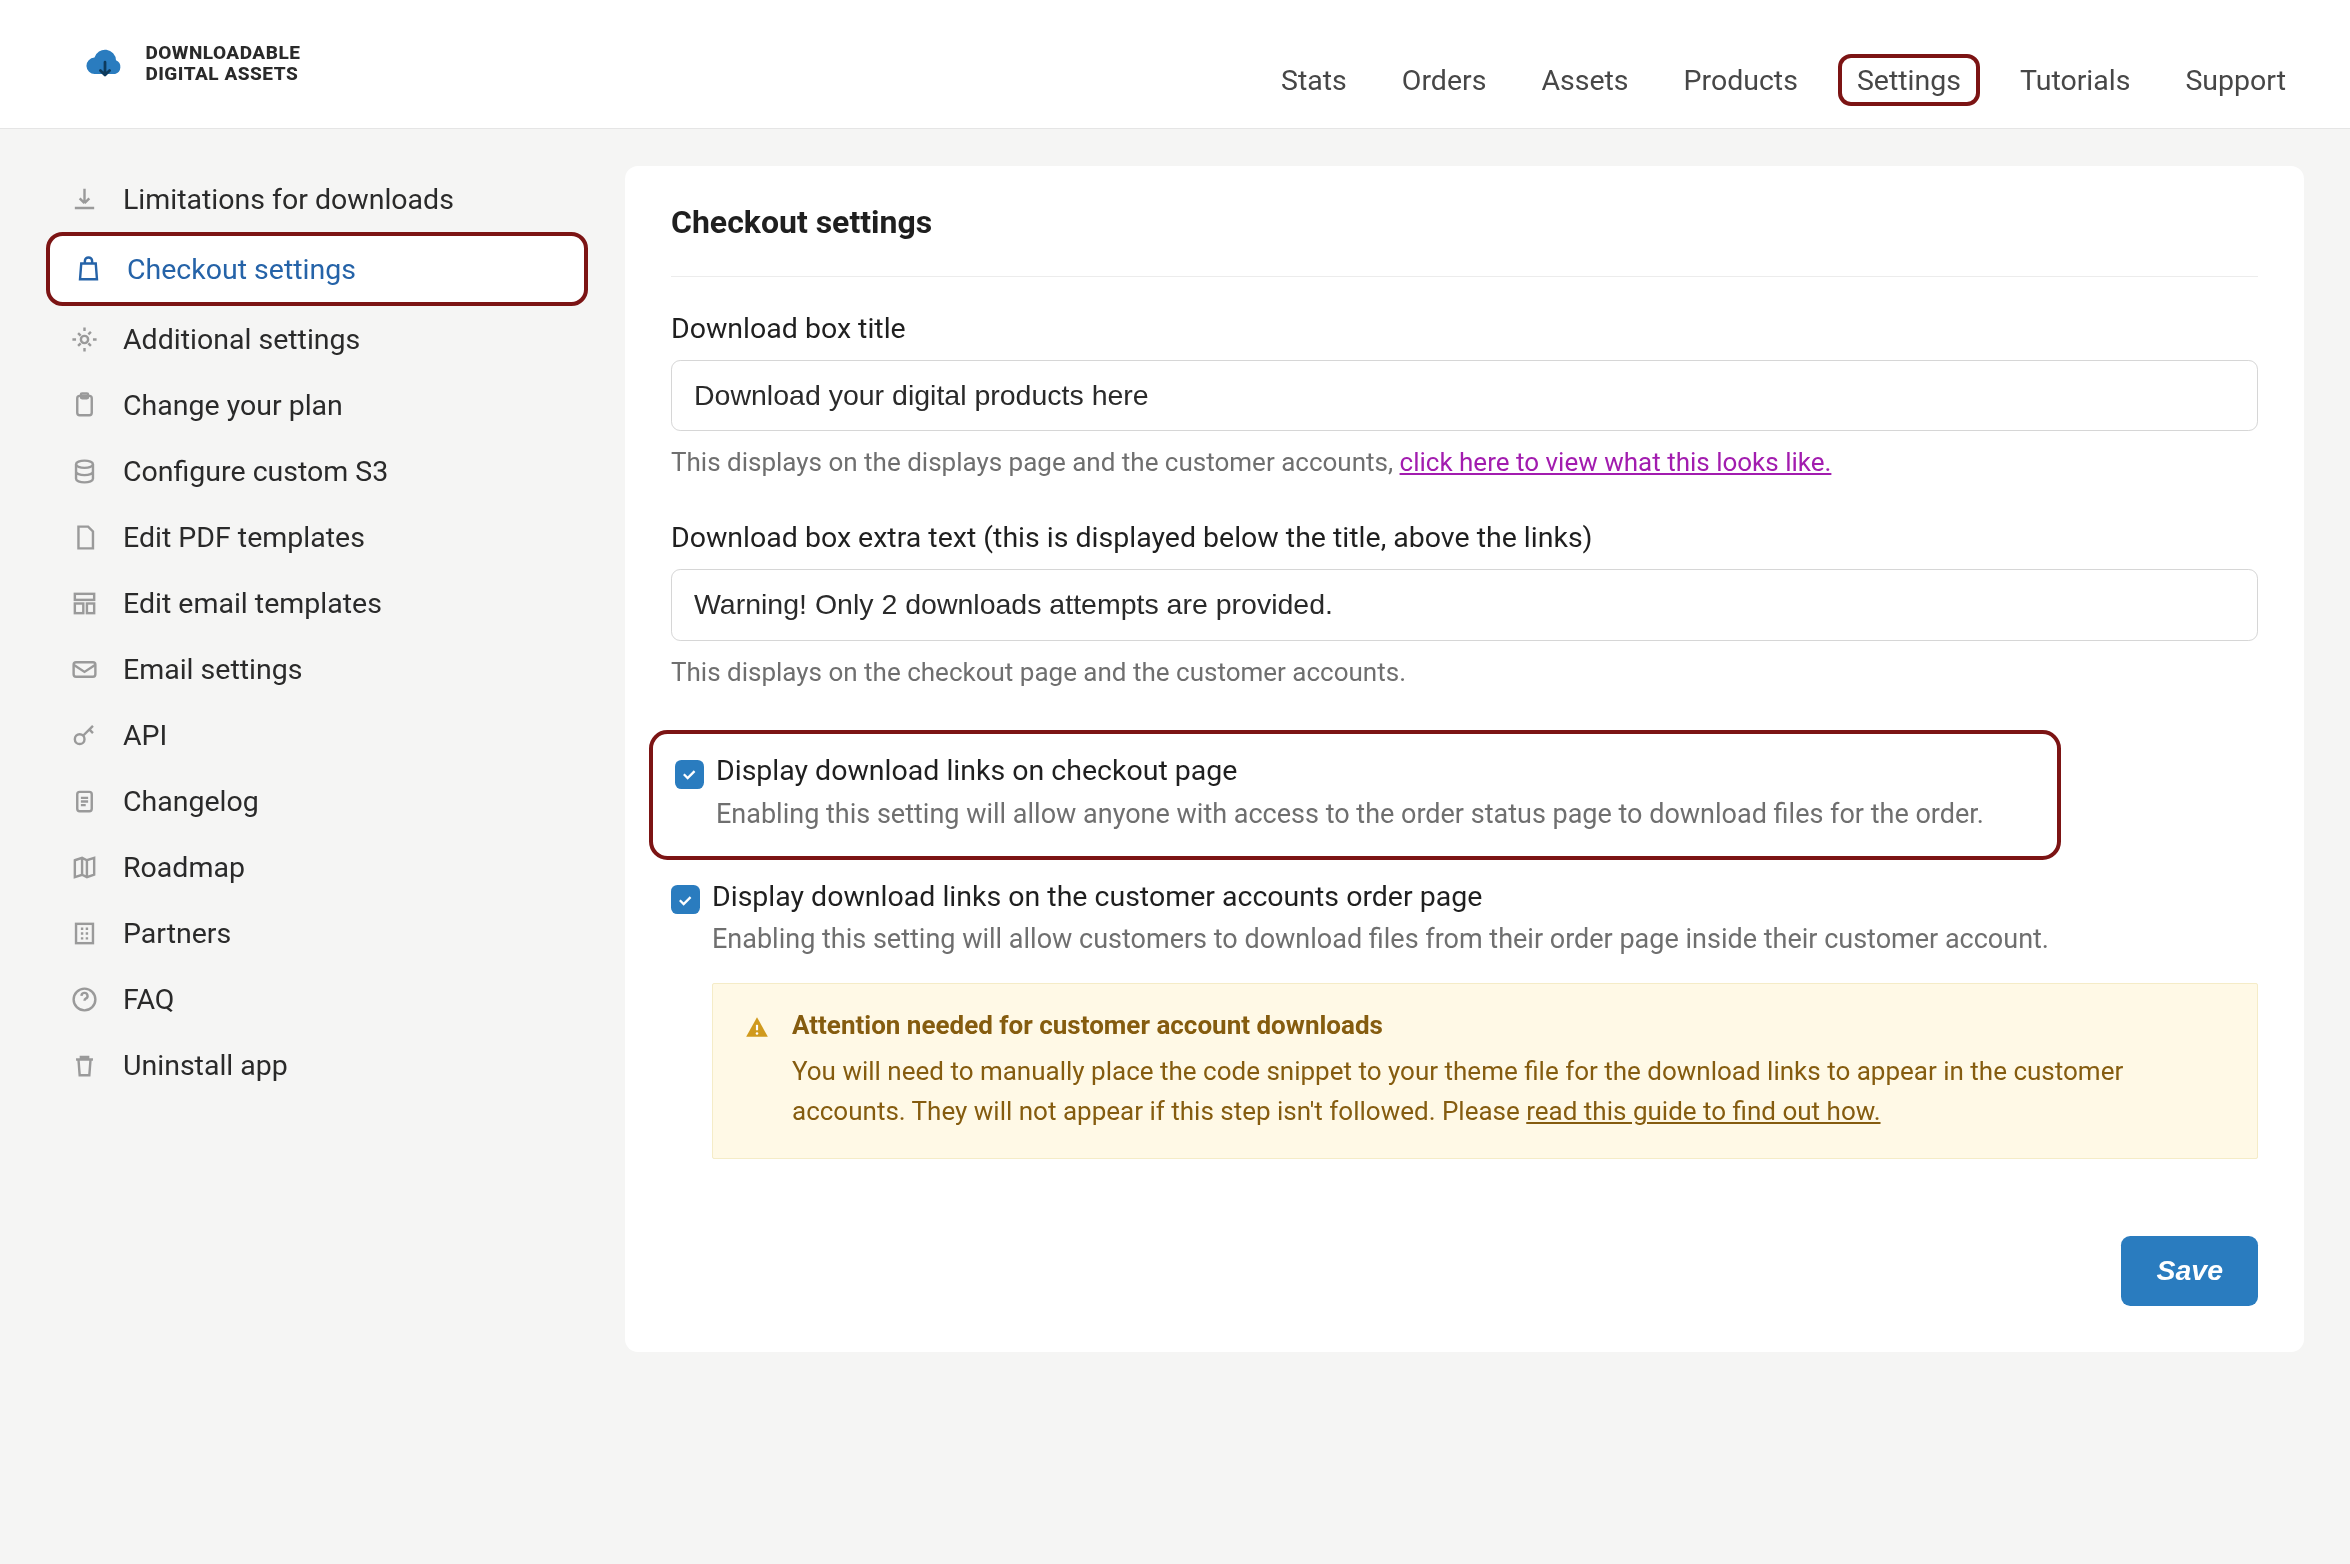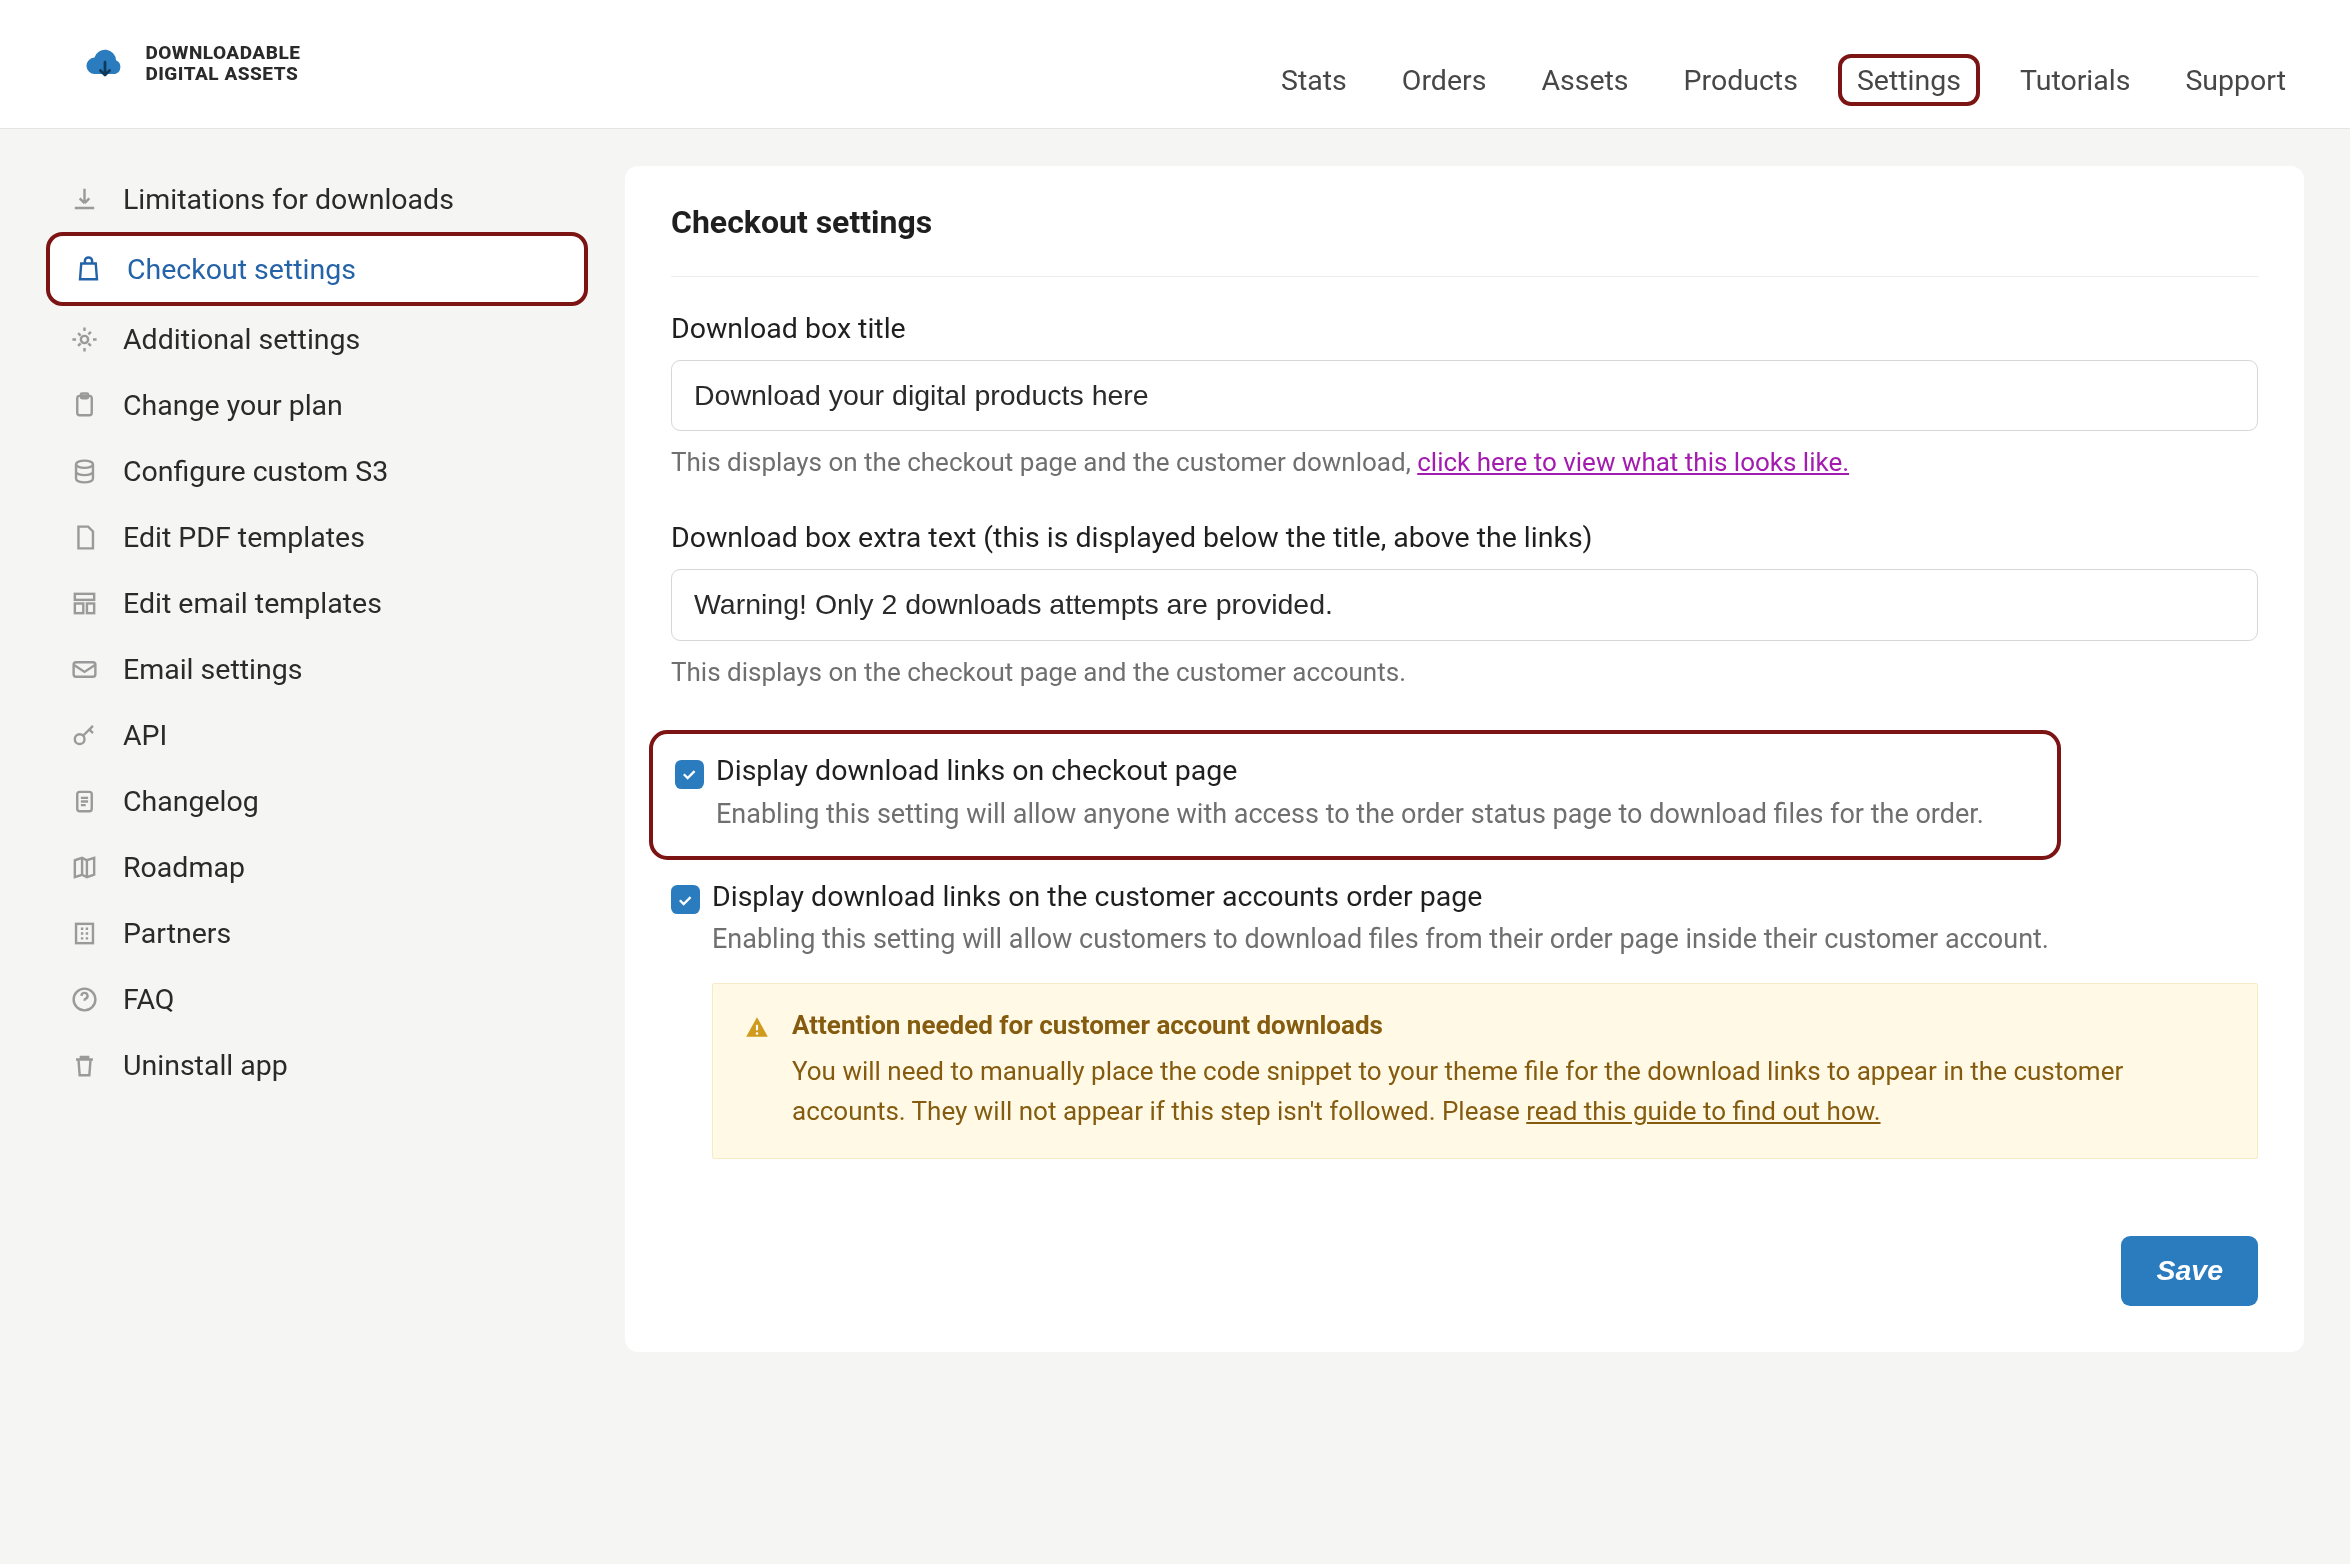--- a/index.html
+++ b/index.html
@@ -343,21 +343,21 @@
     </div>
   </div>
 
   <div class="main">
     <div class="page-title">Checkout settings</div>
 
     <div class="form-group">
       <div class="label">Download box title</div>
       <input class="text-input" type="text" value="Download your digital products here" style="">
       <div class="helper">
-        <span>This displays on the checkout page and the customer download, </span><a href="#">click here to view what this looks like.</a>
+        <span>This displays on the displays page and the customer accounts, </span><a href="#">click here to view what this looks like.</a>
       </div>
     </div>
 
     <div class="form-group">
       <div class="label">Download box extra text (this is displayed below the title, above the links)</div>
       <input class="text-input" type="text" value="Warning! Only 2 downloads attempts are provided." style="">
       <div class="helper">This displays on the checkout page and the customer accounts.</div>
     </div>
 
     <div class="check-row highlighted">

